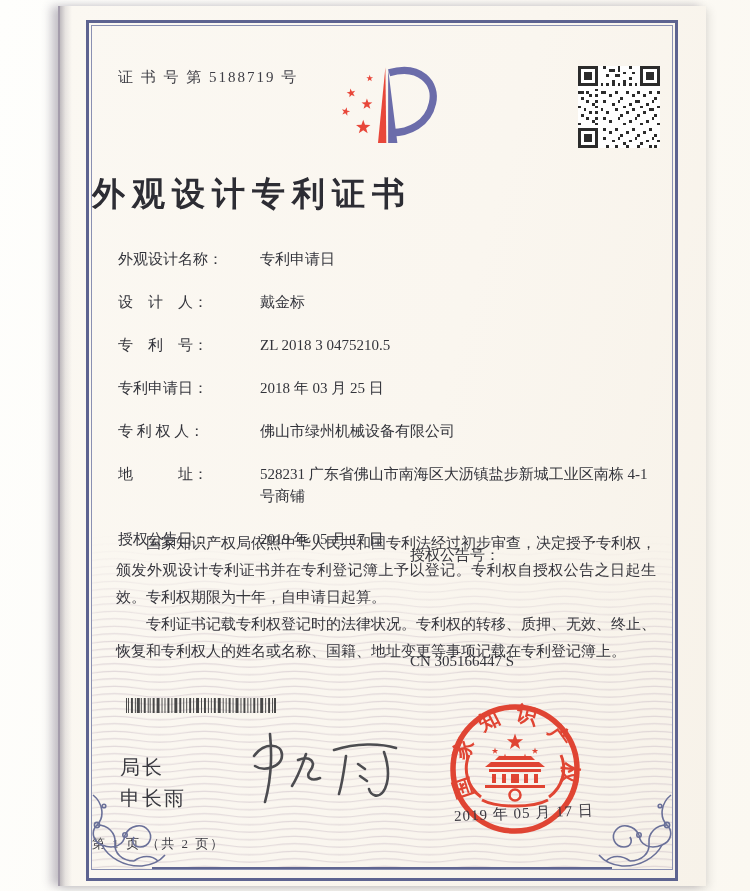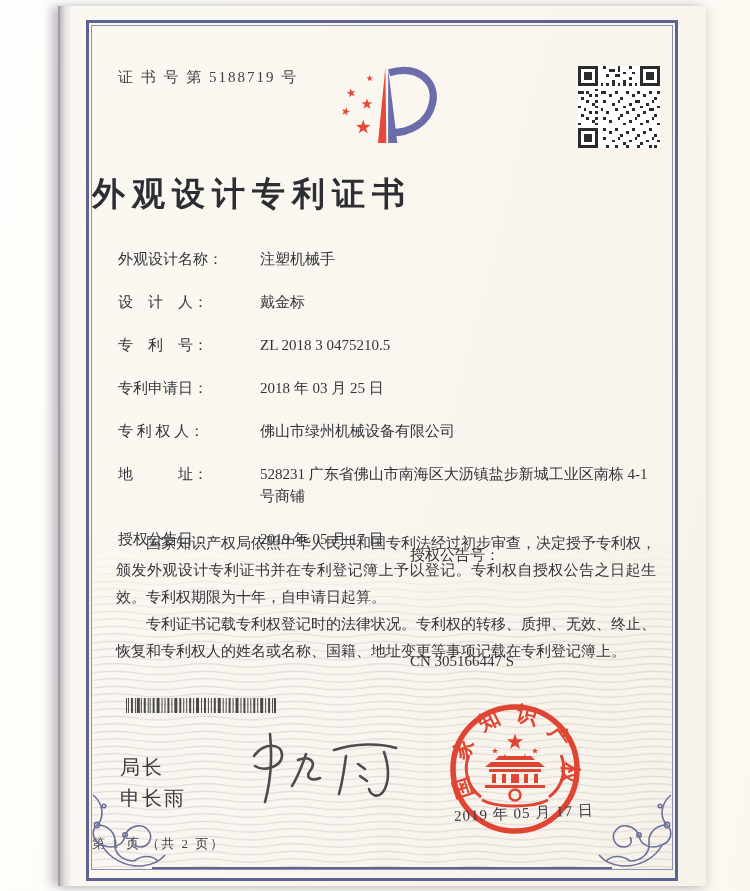--- a/index.html
+++ b/index.html
@@ -240,21 +240,21 @@
               <rect x="25" y="28" width="1" height="1"></rect>
               <rect x="27" y="28" width="1" height="1"></rect>
           </g>
         </svg>
 
         <h1 class="title">外观设计专利证书</h1>
 
         <div class="fields">
           <div class="field-row">
             <span class="flabel">外观设计名称：</span>
-            <span class="fvalue">注塑机械手</span>
+            <span class="fvalue">专利申请日</span>
           </div>
           <div class="field-row">
             <span class="flabel">设　计　人：</span>
             <span class="fvalue">戴金标</span>
           </div>
           <div class="field-row">
             <span class="flabel">专　利　号：</span>
             <span class="fvalue">ZL 2018 3 0475210.5</span>
           </div>
           <div class="field-row">

